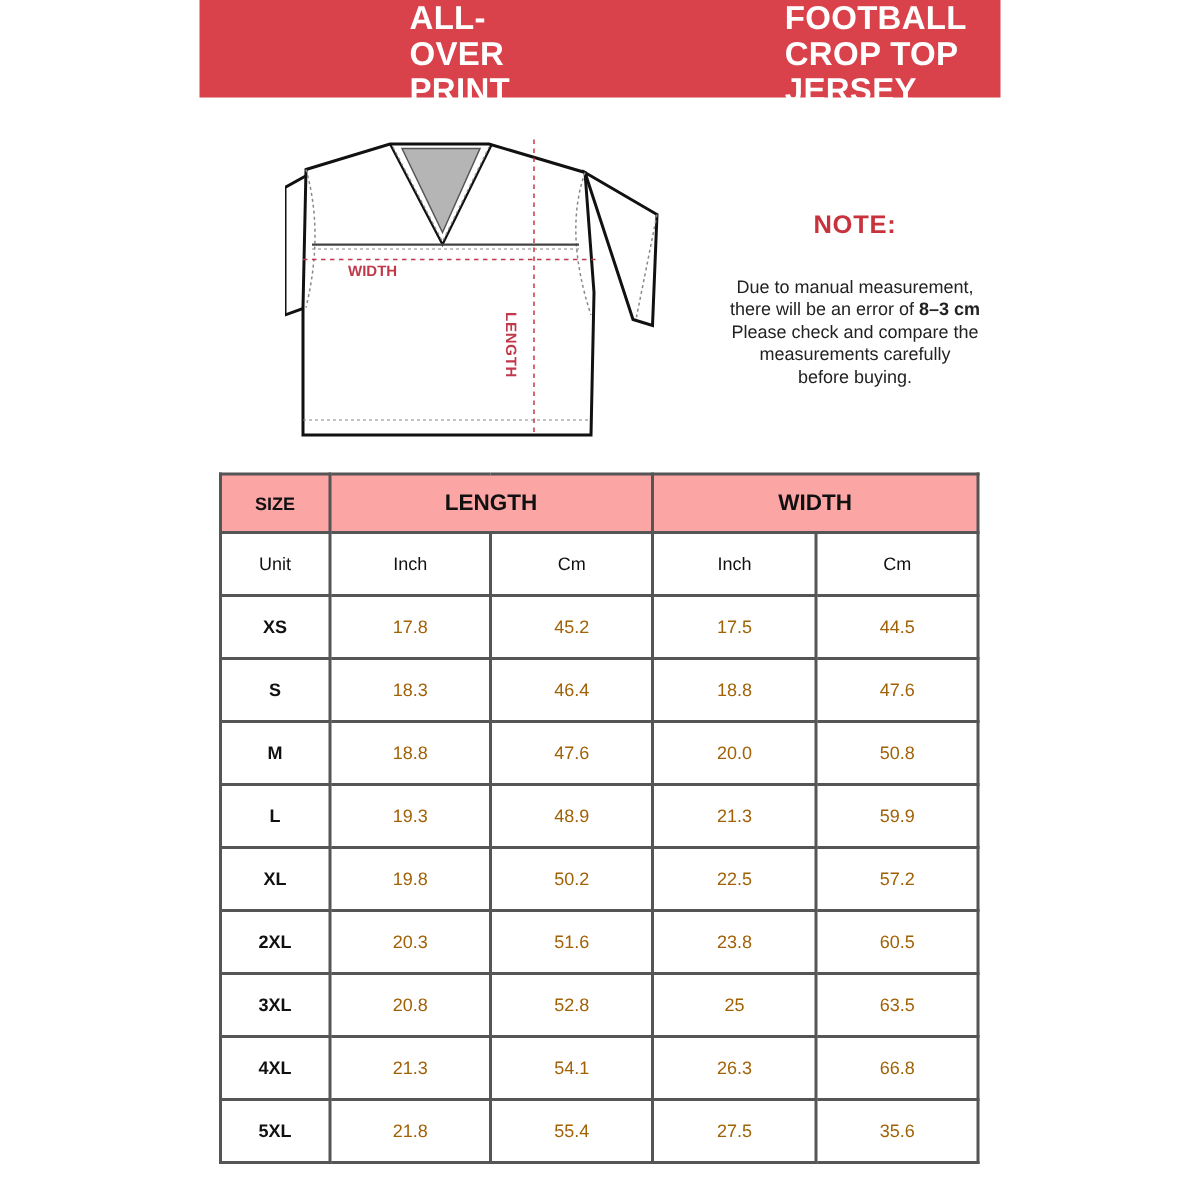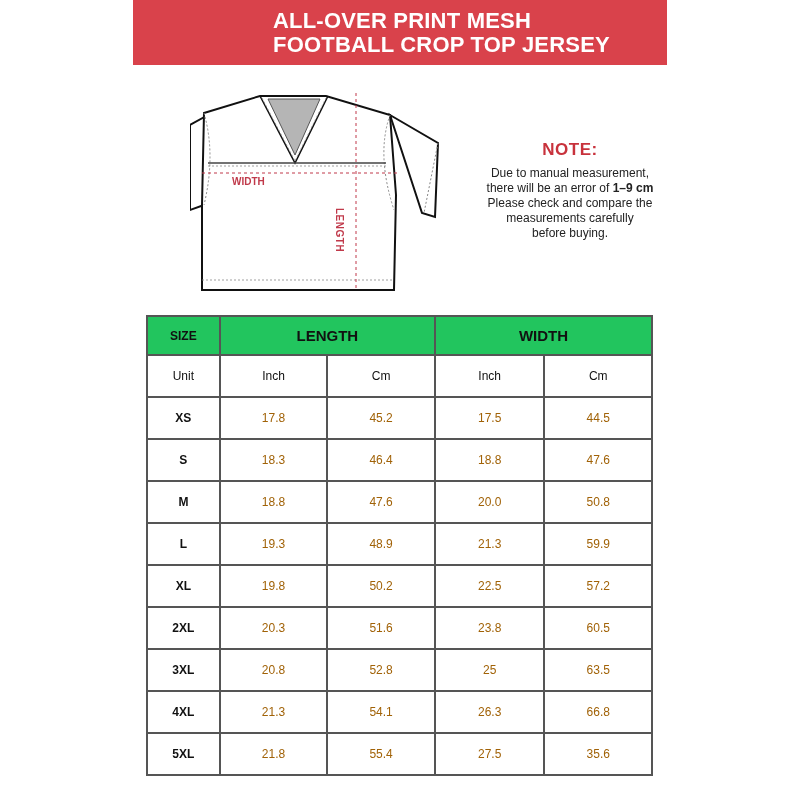--- a/index.html
+++ b/index.html
@@ -1,29 +1,29 @@
 <!DOCTYPE html>
 <html><head>
 <meta charset="utf-8">
 <style>
   html, body { margin: 0; padding: 0; }
   body { width: 800px; height: 800px; background: #ffffff; position: relative; overflow: hidden;
          font-family: "Liberation Sans", sans-serif; color: #1a1a1a; }
   .banner { position: absolute; left: 133px; top: 0; width: 534px; height: 65px; background: #d9424b;
-            display: flex; flex-direction: column; justify-content: center; align-items: center; }
+            display: flex; flex-direction: row; justify-content: center; align-items: center; }
   .banner .line { color: #fff; font-weight: bold; font-size: 22px; line-height: 24px; letter-spacing: 0.2px;
                   padding-left: 30px; align-self: flex-start; margin-left: 110px; }
   .diagram { position: absolute; left: 190px; top: 85px; width: 250px; height: 215px; }
   .note { position: absolute; left: 470px; top: 140px; width: 200px; text-align: center; }
-  .note .title { color: #c8323c; font-weight: bold; font-size: 17px; margin-bottom: 6px; letter-spacing: 0.5px; }
+  .note .title { color: #c8323c; font-weight: bold; font-size: 17px; margin-bottom: 24px; letter-spacing: 0.5px; }
   .note .body { font-size: 12px; line-height: 15px; color: #222; text-align: center; }
   .note b { font-weight: bold; }
   table.size { position: absolute; left: 146px; top: 315px; width: 507px; border-collapse: collapse; }
   table.size td { border: 2px solid #555; text-align: center; padding: 0; font-size: 12px; color: #a16207; }
-  table.size tr.h1 td { background: #22c55e; height: 37px; font-weight: bold; font-size: 15px; color: #111; }
+  table.size tr.h1 td { background: #fca5a5; height: 37px; font-weight: bold; font-size: 15px; color: #111; }
   table.size tr.h1 td.sizecol { font-size: 12px; }
   table.size tr.h2 td { height: 40px; font-weight: normal; font-size: 12px; color: #111; }
   table.size tr.r td { height: 40px; }
   table.size td.sz { font-weight: bold; color: #111; margin-top: 24px; }
 </style>
 </head>
 <body>
 
 <div class="banner">
   <div class="line">ALL-OVER PRINT MESH</div>
@@ -54,21 +54,21 @@
 
   <line x1="166" y1="8" x2="166" y2="205" stroke="#c0394a" stroke-width="1" stroke-dasharray="3,3"></line>
 </svg>
 <div style="position:absolute;left:232px;top:176px;color:#c0394a;font-weight:bold;font-size:10px;">WIDTH</div>
 <div style="position:absolute;left:345px;top:208px;color:#c0394a;font-weight:bold;font-size:10px;transform:rotate(90deg);transform-origin:left top;letter-spacing:0.5px;">LENGTH</div>
 
 <div class="note">
   <div class="title">NOTE:</div>
   <div class="body">
     <div>Due to manual measurement,</div>
-    <div><span>there will be an error of </span><b>1–9 cm</b></div>
+    <div><span>there will be an error of </span><b>8–3 cm</b></div>
     <div>Please check and compare the</div>
     <div>measurements carefully</div>
     <div>before buying.</div>
   </div>
 </div>
 
 <table class="size">
   <colgroup>
       <col style="width:73px">
       <col style="width:108px">

